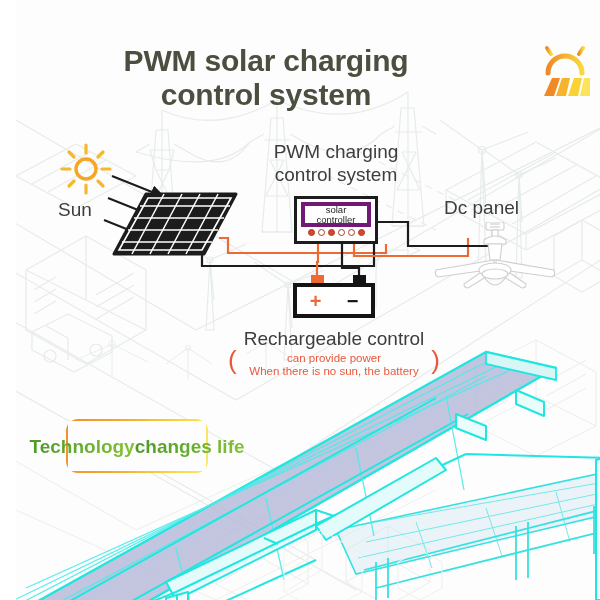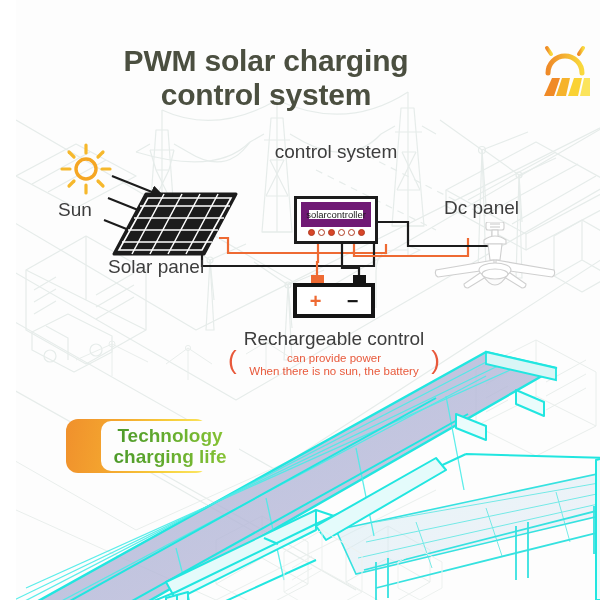--- a/index.html
+++ b/index.html
@@ -55,22 +55,22 @@
   
   .panel{position:absolute;left:96px;top:192px;width:126px;height:66px;z-index:6;}
 
   
   .ctrl{
     position:absolute;left:278px;top:196px;width:84px;height:48px;z-index:7;
     border:3px solid #1c1c1c;background:#ffffff;box-sizing:border-box;
   }
   .ctrl-screen{
     position:absolute;left:4px;top:3px;right:4px;height:25px;
-    border:8px solid #701a75;background:#fff;box-sizing:border-box;
-    display:flex;flex-direction:row;align-items:center;justify-content:center;
+    border:4px solid #701a75;background:#fff;box-sizing:border-box;
+    display:flex;flex-direction:column;align-items:center;justify-content:center;
     color:#1c1c1c;font-size:9.5px;line-height:10px;font-weight:500;text-align:center;
   }
   .ctrl-leds{
     position:absolute;left:4px;right:4px;bottom:3px;height:12px;
     display:flex;align-items:center;justify-content:center;gap:3px;
   }
   .led{width:7px;height:7px;border-radius:50%;border:1.3px solid #b03a20;box-sizing:border-box;}
   .led.on{background:#d8472a;}
   .led.off{background:#ffffff;}
 
@@ -93,24 +93,23 @@
   
   .fan{position:absolute;left:418px;top:222px;width:122px;height:80px;z-index:6;}
 
   
   .badge{
     position:absolute;left:50px;top:419px;width:142px;height:54px;z-index:8;
     border-radius:12px;padding:2px;box-sizing:border-box;
     background:linear-gradient(100deg,#f0902c 0%,#f4a72f 35%,#f7cf3b 70%,#fbe96a 100%);
   }
   .badge-in{
-    width:100%;height:100%;border-radius:10px;background:#fdfdfd;
-    display:flex;flex-direction:column;align-items:center;justify-content:center;
+    width:100%;height:100%;border-radius:2px;background:#fdfdfd;
+    display:flex;align-items:center;justify-content:center;
     box-sizing:border-box;
-    margin-left:33px;
   }
   .badge-in span{
     font-weight:bold;font-size:19px;line-height:21px;white-space:nowrap;
     background:linear-gradient(90deg,#4d9a2a 0%,#63ab2e 45%,#86c234 100%);
     -webkit-background-clip:text;background-clip:text;color:transparent;
   }
 </style>
 </head>
 <body>
 
@@ -433,34 +432,34 @@
       <path d="M66 44 L92 62 Q92 66 88 66 L62 50 Z"></path>
 
       <ellipse cx="61" cy="48" rx="16" ry="7"></ellipse>
 
       <path d="M48 52 Q61 74 74 52 Z" fill="#fbfbfb"></path>
       <ellipse cx="61" cy="52" rx="13" ry="5"></ellipse>
     </g>
   </svg>
 
   <div class="lbl c" id="lbl-pwm">
+    <div>PWM charging</div>
     <div>control system</div>
   </div>
   <div class="lbl" id="lbl-sun">Sun</div>
-  <div class="lbl" id="lbl-solarpanel">Solar panel</div>
   <div class="lbl" id="lbl-dcload">Dc panel</div>
   <div class="lbl c" id="lbl-battery">Rechargeable control</div>
 
   <div class="note">
     <span class="paren l">(</span>
     <span class="paren r">)</span>
     <div>can provide power</div>
     <div>When there is no sun, the battery</div>
   </div>
 
   <div class="badge">
     <div class="badge-in">
       <span>Technology</span>
-      <span>charging life</span>
+      <span>changes life</span>
     </div>
   </div>
 
 </div>
 
 </body></html>

